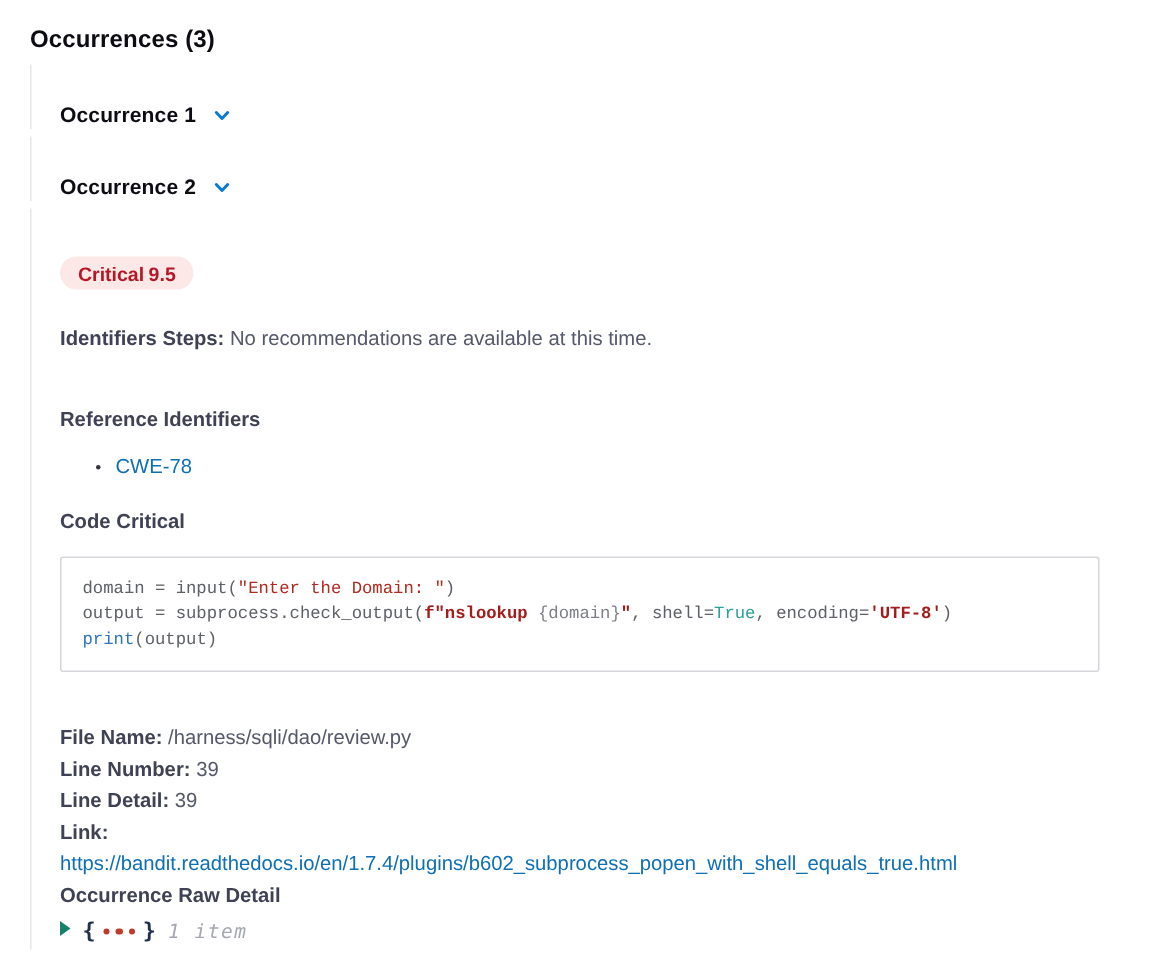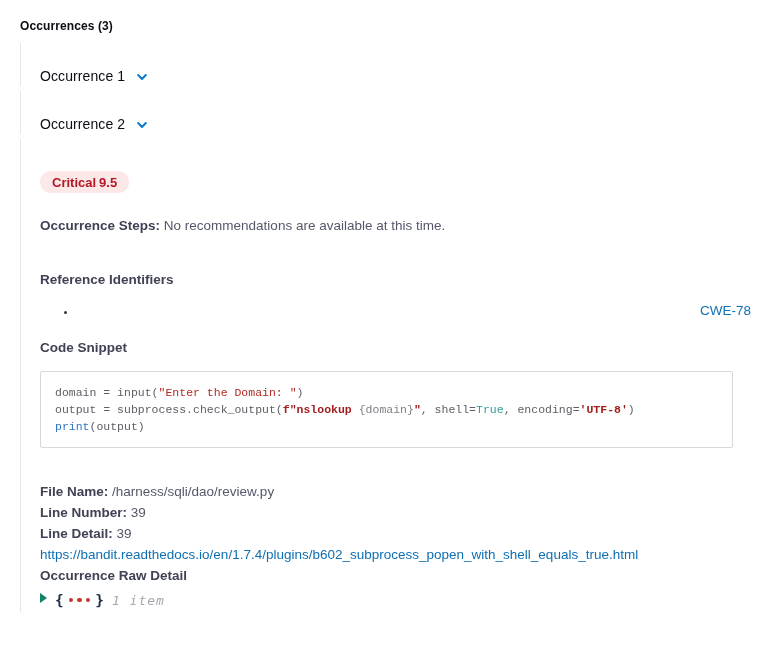--- a/index.html
+++ b/index.html
@@ -26,54 +26,54 @@
   *{box-sizing:border-box;margin:0;padding:0;}
   html,body{background:#ffffff;}
   body{
     width:771px;height:650px;overflow:hidden;
     font-family:"Liberation Sans",sans-serif;
     color:var(--body-text);
     font-size:13.5px;
   }
   .page{padding:17px 20px 0 20px;}
   .page-title{
-    font-size:12px;font-weight:700;color:var(--heading-text);
+    font-size:16px;font-weight:700;color:var(--heading-text);
     line-height:19px;margin-bottom:7px;letter-spacing:.1px;
   }
   .occ-section{
     border-left:1px solid var(--border-gray);
     padding:24px 0 0 19px;
     margin-bottom:5px;
   }
   .occ-section.expanded{margin-bottom:0;padding-bottom:4px;}
   .occ-header{
     display:flex;align-items:center;gap:10px;
     cursor:pointer;line-height:19px;
   }
   .occ-header .occ-label{
-    font-size:14px;font-weight:400;color:var(--heading-text);letter-spacing:.1px;
+    font-size:14px;font-weight:700;color:var(--heading-text);letter-spacing:.1px;
   }
   .chevron{display:inline-flex;color:var(--accent-blue);}
   .severity-badge{
     display:inline-flex;align-items:center;gap:3px;
     margin-top:8px;height:22px;padding:0 12px;
     background:var(--severity-critical-bg);
     border-radius:11px;
     color:var(--severity-critical-text);
     font-size:13px;font-weight:700;
   }
   .remediation{margin-top:23px;line-height:19px;}
   .lbl{font-weight:700;color:var(--label-text);}
   .sub-heading{
     font-size:13.5px;font-weight:700;color:var(--label-text);
     line-height:18px;
   }
   .sub-heading.ref{margin-top:36px;}
   .sub-heading.code{margin-top:19px;}
-  ul.ref-list{margin:13px 0 0 37px;line-height:18px;text-align:right;}
+  ul.ref-list{margin:13px 0 0 37px;line-height:18px;}
   ul.ref-list li::marker{color:#33353f;font-size:11px;}
   a.link{color:var(--link-blue);text-decoration:none;cursor:pointer;}
   .code-box{
     margin-top:14px;width:693px;
     border:1px solid var(--code-border);border-radius:2px;
     background:#ffffff;
     padding:12px 14px;
     font-family:"Liberation Mono",monospace;
     font-size:11.5px;line-height:17px;
     color:var(--code-plain);
@@ -142,46 +142,49 @@
   </div>
 
   <div class="occ-section expanded">
 
     <div class="severity-badge">
       <span>Critical</span>
       <span>9.5</span>
     </div>
 
     <p class="remediation">
-      <span class="lbl">Occurrence Steps:</span>
+      <span class="lbl">Identifiers Steps:</span>
       <span>No recommendations are available at this time.</span>
     </p>
 
     <div class="sub-heading ref">Reference Identifiers</div>
     <ul class="ref-list">
       <li>
         <a class="link">CWE-78</a>
       </li>
     </ul>
 
-    <div class="sub-heading code">Code Snippet</div>
+    <div class="sub-heading code">Code Critical</div>
     <pre class="code-box"><div><span class="tok-p">domain = input(</span><span class="tok-s">"Enter the Domain: "</span><span class="tok-p">)</span></div><div><span class="tok-p">output = subprocess.check_output(</span><span class="tok-fs">f"nslookup </span><span class="tok-i">{domain}</span><span class="tok-fs">"</span><span class="tok-p">, shell=</span><span class="tok-kw">True</span><span class="tok-p">, encoding=</span><span class="tok-fs">'UTF-8'</span><span class="tok-p">)</span></div><div><span class="tok-fn">print</span><span class="tok-p">(output)</span></div></pre>
 
     <div class="meta">
       <div>
         <span class="lbl">File Name:</span>
         <span class="value">/harness/sqli/dao/review.py</span>
       </div>
       <div>
         <span class="lbl">Line Number:</span>
         <span class="value">39</span>
       </div>
       <div>
         <span class="lbl">Line Detail:</span>
         <span class="value">39</span>
+      </div>
+      <div>
+        <span class="lbl">Link:</span>
       </div>
       <div>
         <a class="link">https://bandit.readthedocs.io/en/1.7.4/plugins/b602_subprocess_popen_with_shell_equals_true.html</a>
       </div>
       <div class="lbl">Occurrence Raw Detail</div>
     </div>
 
     <div class="tree-row">
       <span class="tree-arrow"></span>
       <span class="tree-braces">

